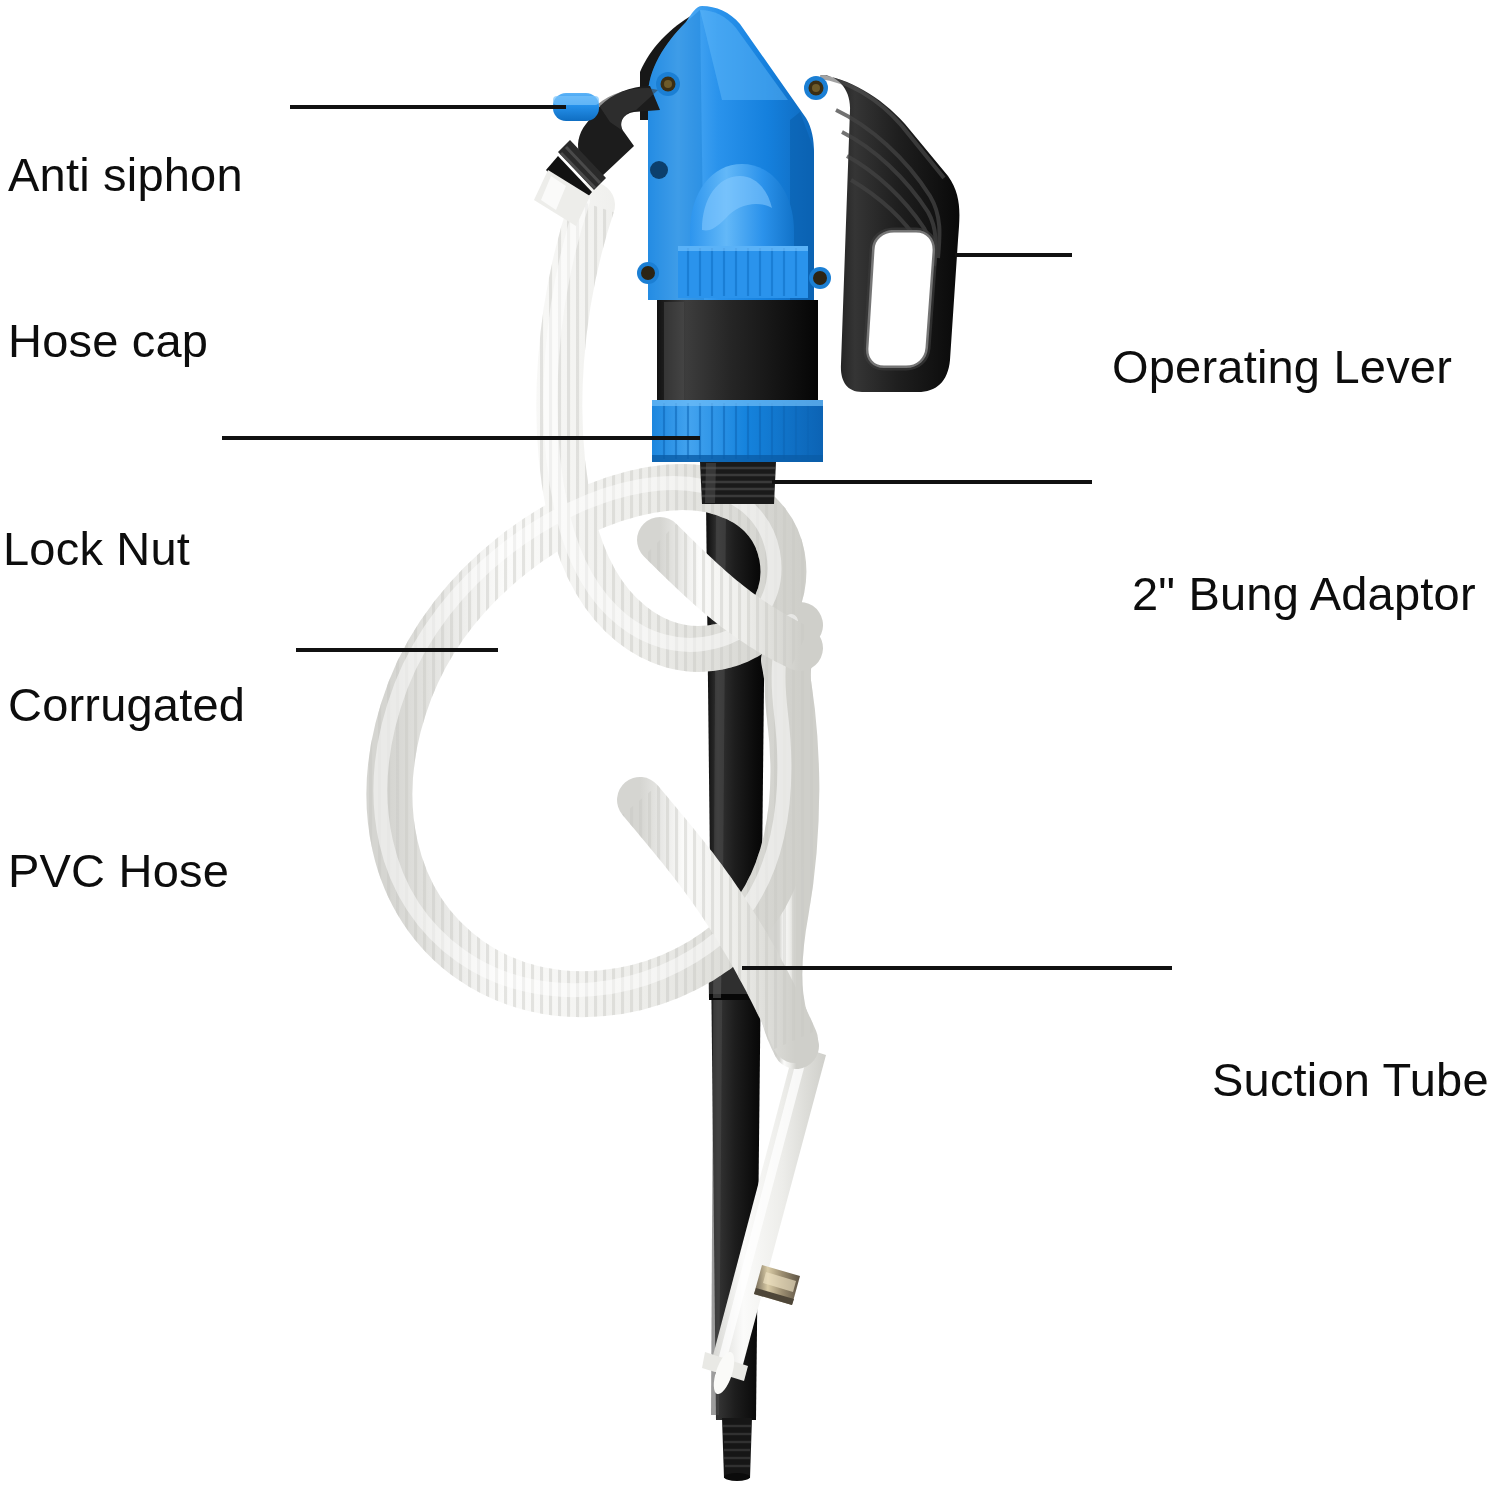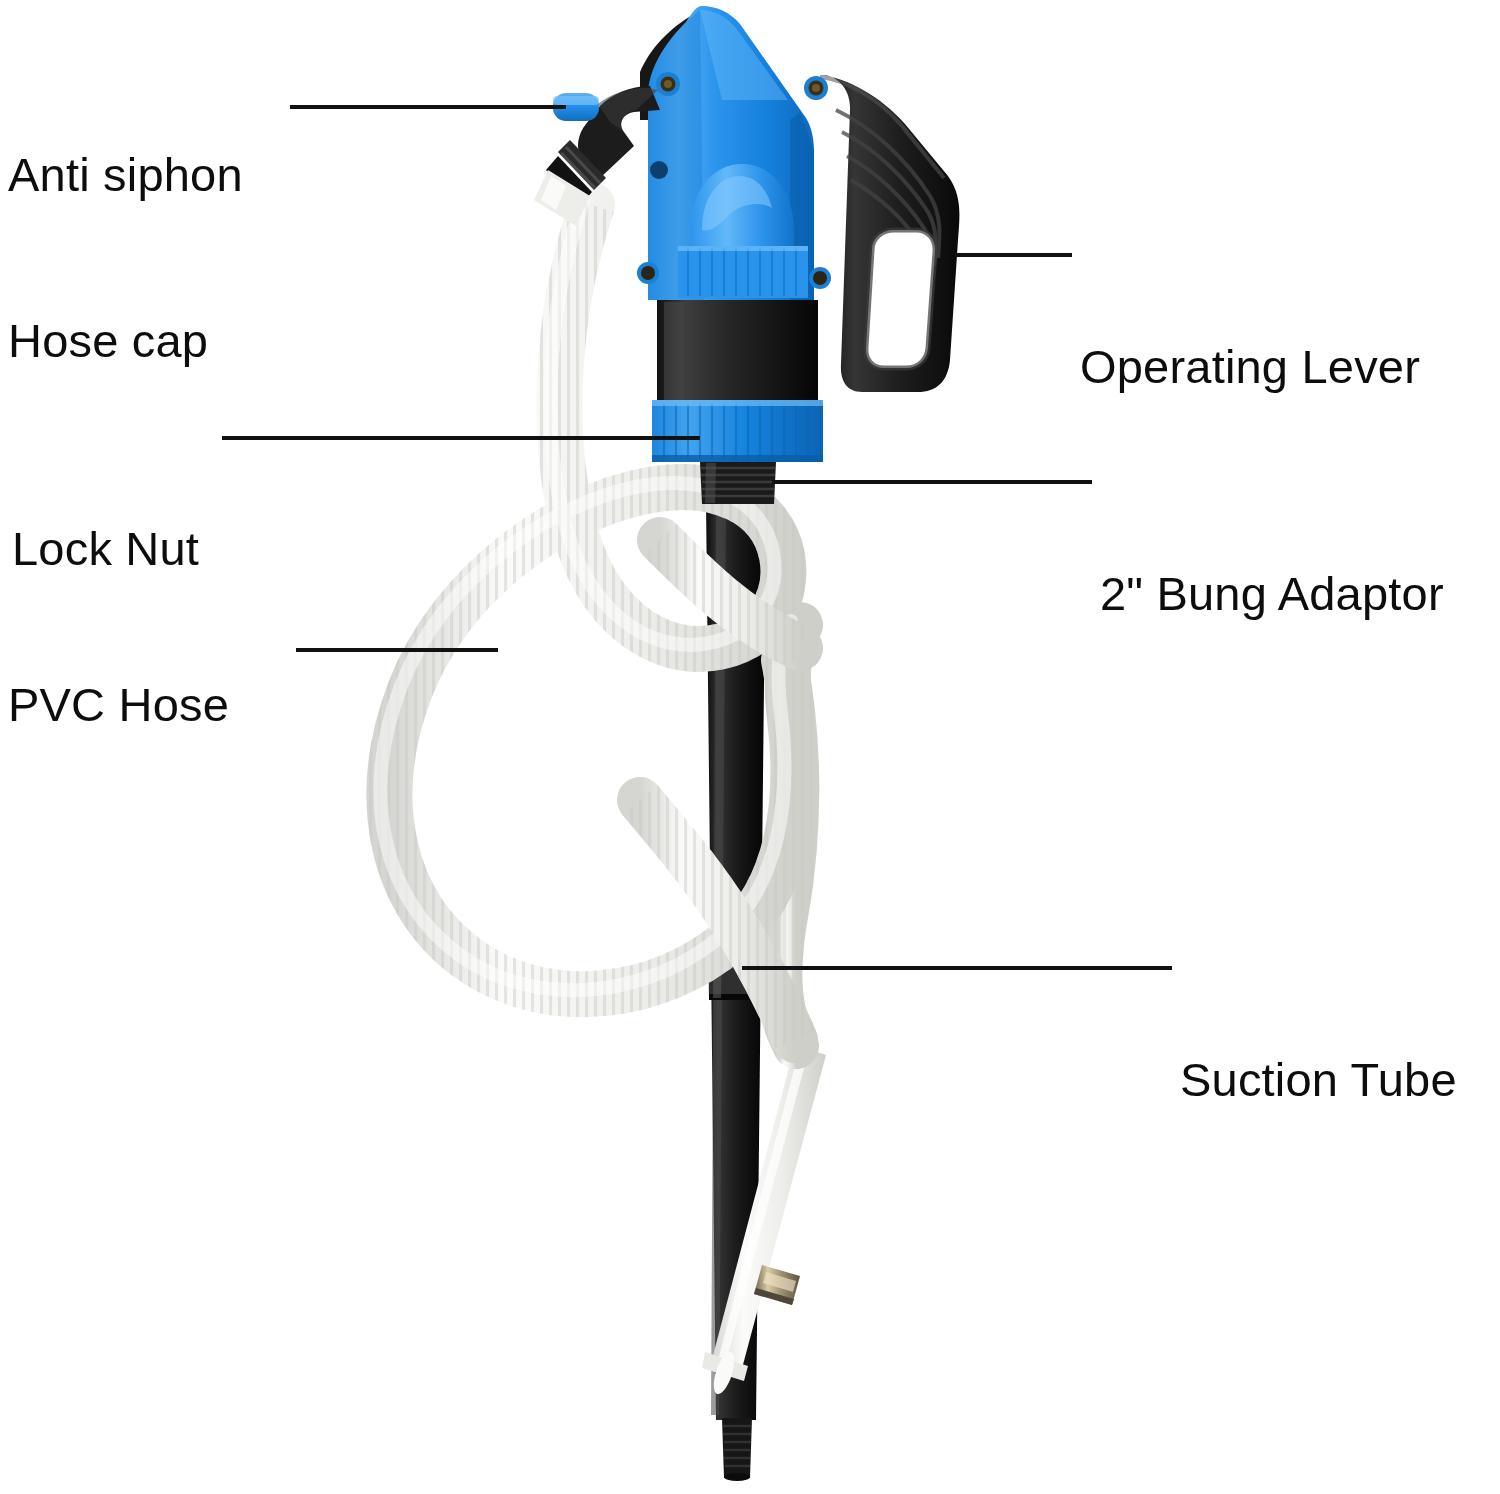--- a/index.html
+++ b/index.html
@@ -12,21 +12,21 @@
   #art{position:absolute;left:0;top:0;width:1500px;height:1494px;}
   .lbl{
     position:absolute;
     color:#0d0d0d;
     font-weight:400;
     letter-spacing:0.2px;
     white-space:pre;
     line-height:1.18;
   }
   .lbl.sz{font-size:47px;}
-  .lbl.right{text-align:left;}
+  .lbl.right{text-align:left;margin-left:32px;}
 </style>
 </head>
 <body>
 
 <div id="stage">
 
   <svg id="art" viewBox="0 0 1500 1494" xmlns="http://www.w3.org/2000/svg">
     <defs>
       <linearGradient id="gBlueHead" x1="0" y1="0" x2="1" y2="0">
         <stop offset="0%" stop-color="#2f97ef"></stop>
@@ -371,29 +371,30 @@
 
   <div class="lbl sz" style="left:8px;  top:36px;">
     <div>Anti siphon</div>
     <div>Hose cap</div>
   </div>
 
   <div class="lbl sz right" style="left:1080px; top:228px;">
     <div>Operating Lever</div>
   </div>
 
-  <div class="lbl sz" style="left:12px; top:410px;">
+  <div class="lbl sz" style="left:3px; top:410px;">
     <div>Lock Nut</div>
   </div>
 
   <div class="lbl sz right" style="left:1100px; top:455px;">
     <div>2" Bung Adaptor</div>
   </div>
 
   <div class="lbl sz" style="left:8px; top:566px;">
+    <div>Corrugated</div>
     <div>PVC Hose</div>
   </div>
 
   <div class="lbl sz right" style="left:1180px; top:941px;">
     <div>Suction Tube</div>
   </div>
 
 </div>
 
 </body></html>

